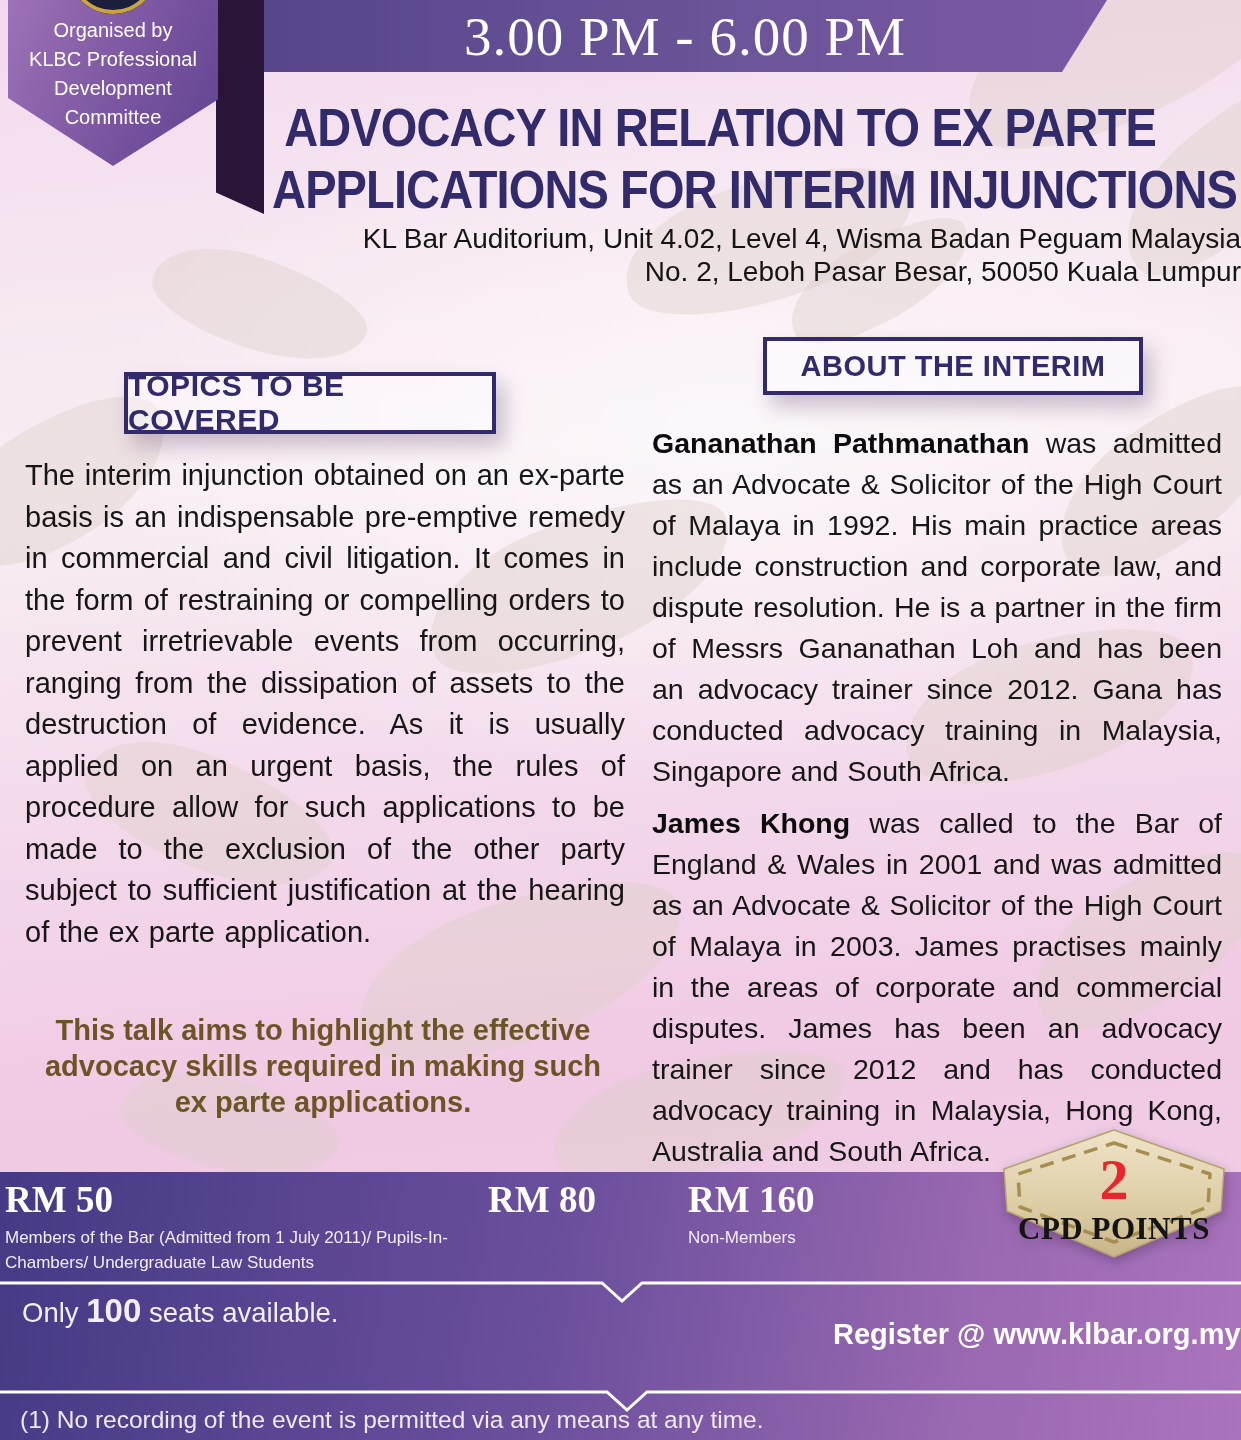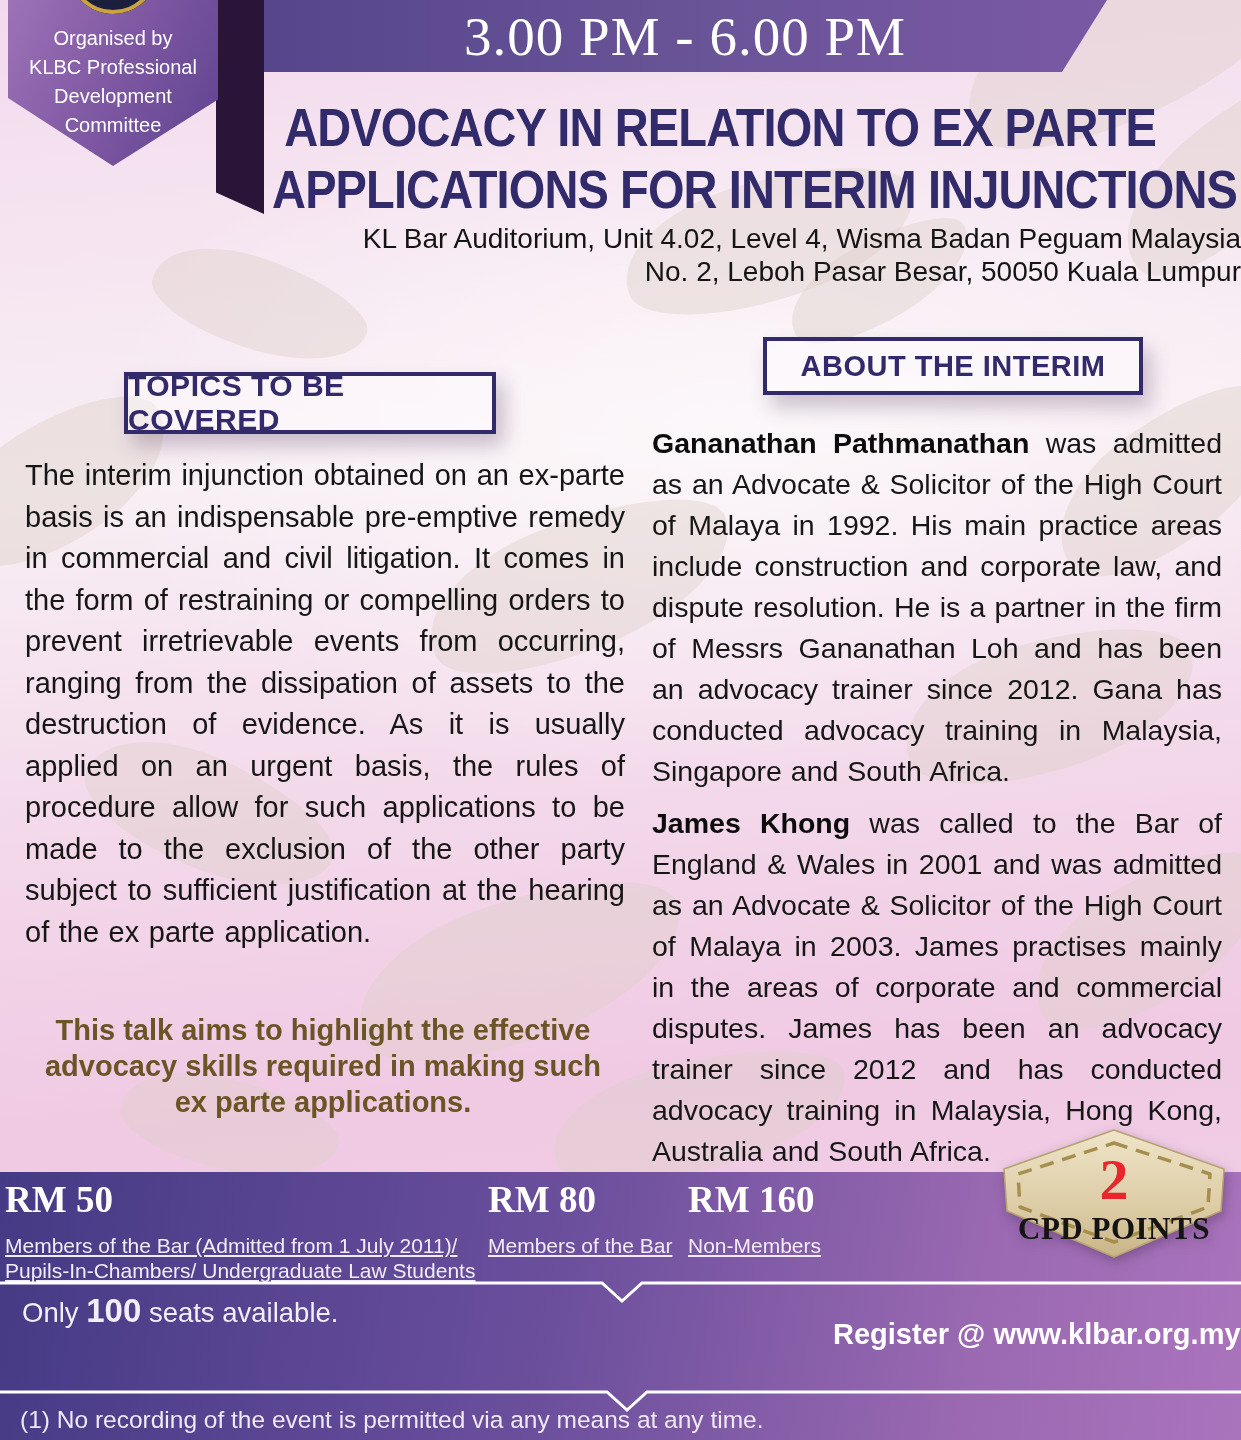--- a/index.html
+++ b/index.html
@@ -15,21 +15,21 @@
     background:linear-gradient(90deg,#544489,#6a5498 55%,#7a58a4);
     clip-path:polygon(0 0,100% 0,calc(100% - 45px) 100%,0 100%);
     display:flex;align-items:center;justify-content:center;}
   .banner-time{color:#fff;font-size:55px;letter-spacing:1px;margin-left:44px;white-space:nowrap;font-family:Liberation Serif, serif;}
   .fold{position:absolute;left:216px;top:0;width:48px;height:214px;background:#2a1438;
     clip-path:polygon(0 0,100% 0,100% 100%,0 90%);z-index:3;}
   
   .ribbon{position:absolute;left:8px;top:0;width:210px;height:166px;z-index:5;
     background:linear-gradient(115deg,#9d72b7 0%,#7b55a0 55%,#5f4390 100%);
     clip-path:polygon(0 0,100% 0,100% 60%,50% 100%,0 59%);
-    text-align:center;color:#fff;font-size:20px;line-height:29px;padding-top:24px;box-sizing:border-box;}
+    text-align:center;color:#fff;font-size:20px;line-height:29px;padding-top:16px;box-sizing:border-box;}
   .logo{position:absolute;left:50%;top:-76px;margin-left:-45px;width:90px;height:90px;border-radius:50%;
     background:#1b1f3d;box-shadow:inset 0 0 0 4px #caa53d, inset 0 0 0 9px #1b1f3d;}
   
   .title{position:absolute;left:200px;top:96px;width:1041px;text-align:center;z-index:2;
     color:#312a6b;font-weight:800;font-size:54px;line-height:62px;}
   .title .tline{display:inline-block;transform:scaleX(.87);white-space:nowrap;letter-spacing:-1px;}
   .venue{position:absolute;left:200px;top:222px;width:1041px;text-align:right;z-index:2;
     color:#141414;font-size:28px;line-height:33px;}
   
   .hbox{position:absolute;border:4px solid #322a6a;background:rgba(255,253,255,.45);z-index:2;
@@ -45,21 +45,21 @@
   .speakers-col{position:absolute;left:652px;top:423px;width:570px;z-index:2;color:#161616;
     font-size:28.5px;line-height:41px;text-align:justify;word-spacing:1px;}
   .speakers-col p{margin:0;}
   .speakers-col p + p{margin-top:11px;}
   .speakers-col b{color:#0c0c0c;}
   
   .bottom{position:absolute;left:0;top:1172px;width:1241px;height:268px;z-index:1;
     background:linear-gradient(100deg,#453a85 0%,#6b4f9d 45%,#9a69b1 78%,#aa74bd 100%);}
   .pricecol{position:absolute;text-align:left;color:#fff;z-index:2;}
   .pricecol .price{font-family:"Liberation Serif",serif;font-weight:bold;font-size:37px;line-height:40px;}
-  .pricecol .cap{font-size:21px;line-height:25px;color:#f2ecf8;margin-top:13px;text-decoration:underline;}
+  .pricecol .cap{font-size:17px;line-height:25px;color:#f2ecf8;margin-top:5px;}
   .col1{left:5px;top:1180px;width:496px;}
   .col2{left:488px;top:1180px;width:294px;}
   .col3{left:688px;top:1180px;width:244px;}
   .sep{position:absolute;left:0;width:1241px;height:26px;z-index:2;}
   .sep1{top:1280px;} .sep2{top:1389px;}
   .reg{position:absolute;left:22px;top:1294px;width:820px;z-index:2;color:#f4eef9;
     font-size:27.5px;line-height:33px;}
   .reg .seats{font-weight:bold;font-size:33px;}
   .reg p{margin:0;}
   .register{position:absolute;left:833px;top:1318px;width:360px;z-index:2;text-align:left;
@@ -128,21 +128,20 @@
   </div>
 
   <div class="bottom"></div>
 
   <div class="pricecol col1">
     <div class="price">RM 50</div>
     <div class="cap">Members of the Bar (Admitted from 1 July 2011)/ Pupils-In-Chambers/ Undergraduate Law Students</div>
   </div>
   <div class="pricecol col2">
     <div class="price">RM 80</div>
-    <div class="cap">Members of the Bar</div>
   </div>
   <div class="pricecol col3">
     <div class="price">RM 160</div>
     <div class="cap">Non-Members</div>
   </div>
 
   <svg class="sep sep1" viewBox="0 0 1241 26" preserveAspectRatio="none">
     <path d="M0,3 H602 L622,21 L642,3 H1241" fill="none" stroke="#ffffff" stroke-width="3"></path>
   </svg>
   <svg class="sep sep2" viewBox="0 0 1241 26" preserveAspectRatio="none">

